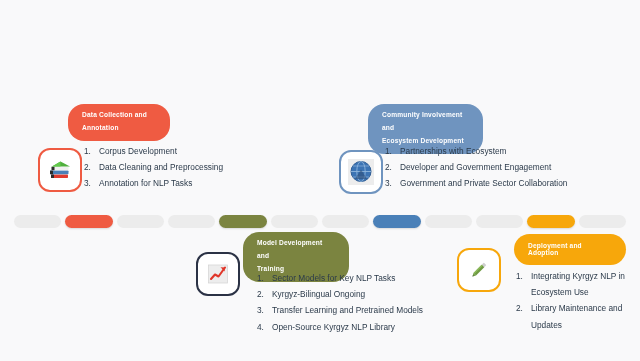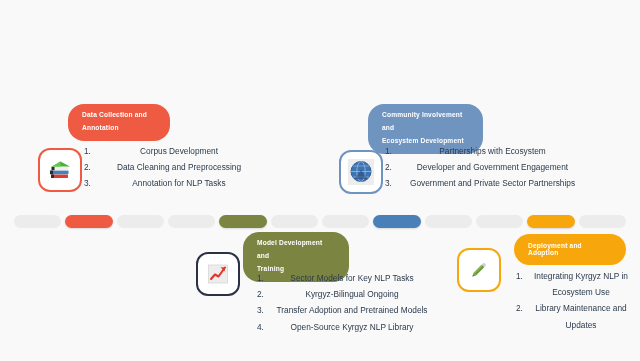--- a/index.html
+++ b/index.html
@@ -90,21 +90,20 @@
     display: flex;
     align-items: flex-start;
   }
   .stage-list li .num {
     width: 15px;
     flex: 0 0 15px;
     text-align: left;
   }
   .stage-list li .txt {
     flex: 1 1 auto;
-    text-align: center;
   }
 
   
   #stage-0 .stage-header { left: 68px;  top: 104px; width: 102px; }
   #stage-0 .icon-box     { left: 38px;  top: 148px; }
   #stage-0 .stage-list   { left: 84px;  top: 143px; width: 175px; }
 
   #stage-1 .stage-header { left: 368px; top: 104px; width: 115px; }
   #stage-1 .icon-box     { left: 339px; top: 150px; }
   #stage-1 .stage-list   { left: 385px; top: 143px; width: 200px; }
@@ -191,21 +190,21 @@
       <li>
         <span class="num">1.</span>
         <span class="txt">Partnerships with Ecosystem</span>
       </li>
       <li>
         <span class="num">2.</span>
         <span class="txt">Developer and Government Engagement</span>
       </li>
       <li>
         <span class="num">3.</span>
-        <span class="txt">Government and Private Sector Partnerships</span>
+        <span class="txt">Government and Private Sector Collaboration</span>
       </li>
     </ul>
   </div>
 
   <div class="stage" id="stage-2">
     <div class="stage-header" style="background: rgb(123, 132, 64);">Model Development and
 Training</div>
     <div class="icon-box" style="border-color: rgb(43, 50, 69);">
       <span>
         <svg width="24" height="24" viewBox="0 0 24 24">
@@ -219,21 +218,21 @@
       <li>
         <span class="num">1.</span>
         <span class="txt">Sector Models for Key NLP Tasks</span>
       </li>
       <li>
         <span class="num">2.</span>
         <span class="txt">Kyrgyz-Bilingual Ongoing</span>
       </li>
       <li>
         <span class="num">3.</span>
-        <span class="txt">Transfer Adoption and Pretrained Models</span>
+        <span class="txt">Transfer Learning and Pretrained Models</span>
       </li>
       <li>
         <span class="num">4.</span>
         <span class="txt">Open-Source Kyrgyz NLP Library</span>
       </li>
     </ul>
   </div>
 
   <div class="stage" id="stage-3">
     <div class="stage-header single" style="background: rgb(247, 167, 11);">Deployment and Adoption</div>

